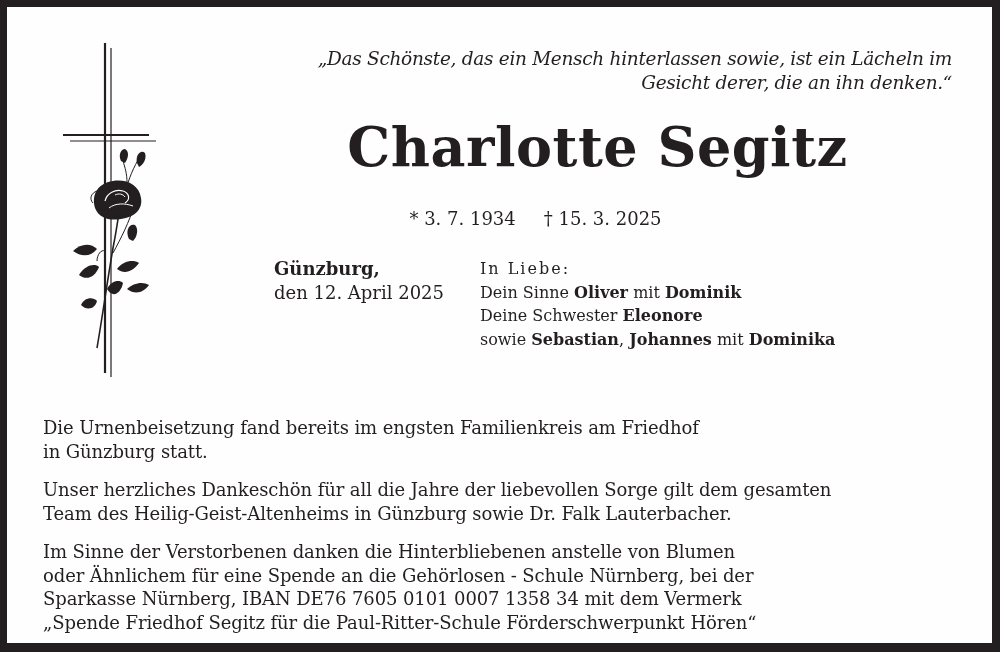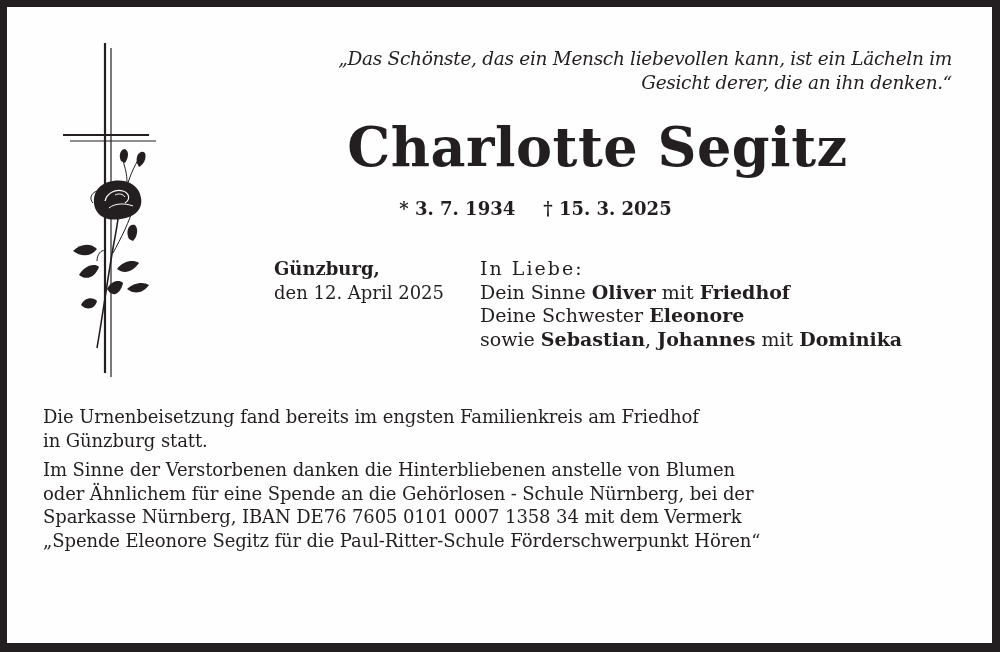--- a/index.html
+++ b/index.html
@@ -35,46 +35,46 @@
       left: 16px; right: 0; top: 108px;
       padding-left: 180px;
       text-align: center;
       font-family: "DejaVu Serif", serif;
       font-weight: bold;
       font-size: 54px;
       letter-spacing: 0.5px;
       line-height: 64px;
     }
     .dates {
-      left: 0; right: 0; top: 190px;
+      left: 0; right: 0; top: 200px;
       padding-left: 72px;
       text-align: center;
-      font-weight: bold;
+      font-weight: normal;
       font-size: 18px;
       line-height: 24px;
     }
     .dates span + span { margin-left: 28px; }
 
     
     .place { left: 221px; top: 250px; font-size: 18px; line-height: 23.5px; margin-left: 46px; }
     .place .city { font-weight: bold; }
 
     
-    .family { left: 473px; top: 250px; font-size: 19px; line-height: 23.5px; }
+    .family { left: 473px; top: 250px; font-size: 16px; line-height: 23.5px; }
     .family .line { white-space: nowrap; }
     .family .intro { letter-spacing: 2px; }
     .family b { font-weight: bold; }
 
     
     .paras {
       left: 36px; top: 394px;
       font-size: 18px; line-height: 23.5px;
       letter-spacing: -0.1px;
     }
-    .paras p { margin: 4px 0 6px 0; }
+    .paras p { margin: 15px 0 6px 0; }
     .paras .ln { display: block; white-space: nowrap; }
 
     
     .cross { left: 48px; top: 36px; width: 110px; height: 340px; }
   </style>
 </head>
 <body>
 
 <div class="card">
 
@@ -106,54 +106,58 @@
       <path d="M24 232 C30 222, 40 220, 44 224 C40 234, 32 238, 24 232 Z" fill="#231f20"></path>
       <path d="M62 226 C68 218, 78 216, 84 220 C78 228, 70 232, 62 226 Z" fill="#231f20"></path>
       <path d="M72 246 C78 240, 88 238, 94 242 C88 250, 80 252, 72 246 Z" fill="#231f20"></path>
       <path d="M52 246 C56 238, 64 236, 68 240 C66 250, 58 256, 52 246 Z" fill="#231f20"></path>
       <path d="M26 262 C30 254, 38 254, 42 258 C40 266, 32 268, 26 262 Z" fill="#231f20"></path>
       <path d="M42 218 C42 212, 46 206, 50 208" fill="none" stroke="#231f20" stroke-width="1"></path>
     </svg>
   </div>
 
   <div class="abs quote">
-    <div>„Das Schönste, das ein Mensch liebevollen kann, ist ein Lächeln im</div>
+    <div>„Das Schönste, das ein Mensch hinterlassen sowie, ist ein Lächeln im</div>
     <div>Gesicht derer, die an ihn denken.“</div>
   </div>
 
   <div class="abs name">Charlotte Segitz</div>
 
   <div class="abs dates">
     <span>* 3. 7. 1934</span><span>† 15. 3. 2025</span>
   </div>
 
   <div class="abs place">
     <div class="city">Günzburg,</div>
     <div>den 12. April 2025</div>
   </div>
 
   <div class="abs family">
     <div class="line intro">In Liebe:</div>
     <div class="line">
-      <span>Dein Sinne </span><b>Oliver</b><span> mit </span><b>Friedhof</b>
+      <span>Dein Sinne </span><b>Oliver</b><span> mit </span><b>Dominik</b>
     </div>
     <div class="line">
       <span>Deine Schwester </span><b>Eleonore</b>
     </div>
     <div class="line">
       <span>sowie </span><b>Sebastian</b><span>, </span><b>Johannes</b><span> mit </span><b>Dominika</b>
     </div>
   </div>
 
   <div class="abs paras">
     <p>
       <span class="ln">Die Urnenbeisetzung fand bereits im engsten Familienkreis am Friedhof</span>
       <span class="ln">in Günzburg statt.</span>
     </p>
     <p>
+      <span class="ln">Unser herzliches Dankeschön für all die Jahre der liebevollen Sorge gilt dem gesamten</span>
+      <span class="ln">Team des Heilig-Geist-Altenheims in Günzburg sowie Dr. Falk Lauterbacher.</span>
+    </p>
+    <p>
       <span class="ln">Im Sinne der Verstorbenen danken die Hinterbliebenen anstelle von Blumen</span>
       <span class="ln">oder Ähnlichem für eine Spende an die Gehörlosen - Schule Nürnberg, bei der</span>
       <span class="ln">Sparkasse Nürnberg,  IBAN DE76 7605 0101 0007 1358 34 mit dem Vermerk</span>
-      <span class="ln">„Spende Eleonore Segitz für die Paul-Ritter-Schule Förderschwerpunkt Hören“</span>
+      <span class="ln">„Spende Friedhof Segitz für die Paul-Ritter-Schule Förderschwerpunkt Hören“</span>
     </p>
   </div>
 
 </div>
 
 </body></html>

